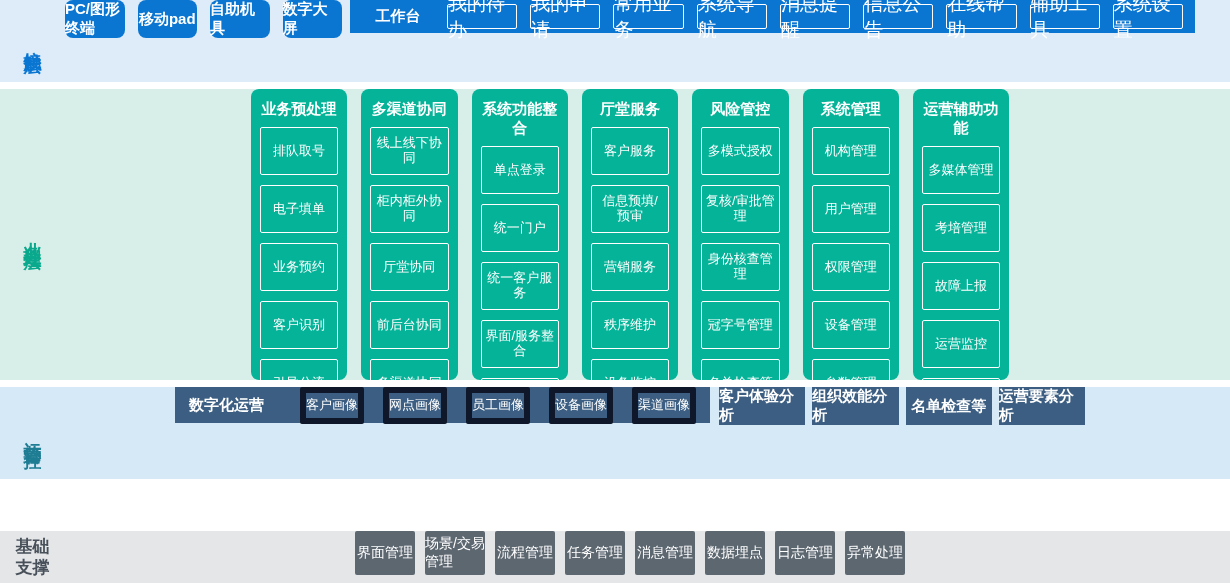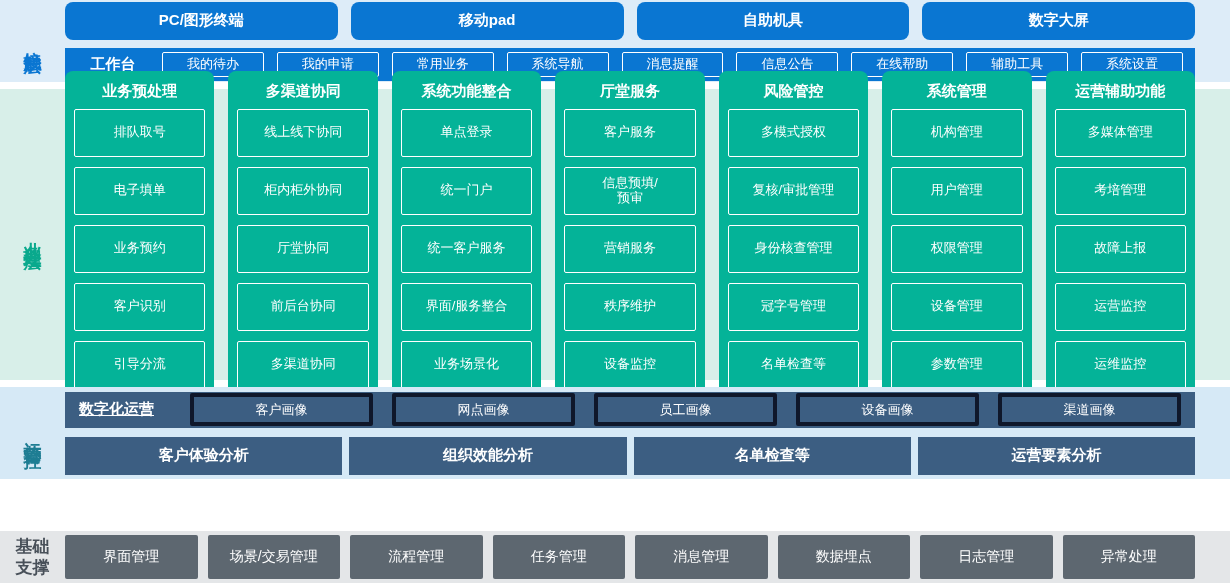--- a/index.html
+++ b/index.html
@@ -6,21 +6,21 @@
   body{
     width:1230px;height:583px;background:#ffffff;
     font-family:"Liberation Sans","DejaVu Sans",sans-serif;
     overflow:hidden;
   }
   .page{width:1230px;height:583px;display:flex;flex-direction:column;gap:7px;}
 
   
   .band{display:flex;align-items:stretch;}
   .band-label-cell{width:65px;flex:0 0 65px;display:flex;align-items:center;justify-content:center;}
-  .band-content{flex:1;margin-right:35px;display:flex;flex-direction:column;}
+  .band-content{flex:1;margin-right:35px;display:flex;flex-direction:row;}
   .vlabel{
     writing-mode:vertical-rl;text-orientation:upright;
     font-weight:bold;font-size:18px;letter-spacing:3px;line-height:1;
   }
 
   
   .band-contact{background:#ddecf8;height:97px;}
   .band-contact .vlabel{color:#0a76d2;}
   .band-contact .band-content{justify-content:center;gap:8px;}
   .terminal-row{display:flex;gap:13px;}
@@ -32,21 +32,21 @@
   .workbench-bar{
     height:33px;background:#0a76d2;display:flex;align-items:center;
     padding:0 12px;gap:13px;
   }
   .workbench-label{
     flex:0 0 72px;color:#fff;font-weight:bold;font-size:15px;text-align:center;
   }
   .workbench-items{flex:1;display:flex;gap:13px;}
   .workbench-item{
     flex:1;height:23px;border:1px solid #ffffff;border-radius:2px;
-    color:#fff;font-size:13px;display:flex;align-items:center;justify-content:center;
+    color:#fff;font-size:19px;display:flex;align-items:center;justify-content:center;
   }
 
   
   .band-business{background:#d8efe9;height:291px;}
   .band-business .vlabel{color:#0aa98d;}
   .band-business .band-content{justify-content:center;}
   .columns-row{display:flex;gap:14px;align-items:stretch;}
   .biz-col{
     flex:1;background:#04b398;border-radius:8px;
     padding:7px 9px 10px 9px;display:flex;flex-direction:column;
@@ -63,24 +63,24 @@
   }
 
   
   .band-operations{background:#d6e9f6;height:109px;}
   .band-operations .vlabel{color:#1e7d93;}
   .band-operations .band-content{justify-content:center;gap:9px;}
   .digital-bar{
     height:36px;background:#3c5e82;display:flex;align-items:center;
     padding:0 14px;gap:19px;
   }
-  .digital-label{flex:0 0 92px;color:#fff;font-weight:bold;font-size:15px;text-decoration:underline;}
+  .digital-label{flex:0 0 92px;color:#fff;font-weight:bold;font-size:15px;}
   .digital-items{flex:1;display:flex;gap:19px;}
   .digital-item{
-    flex:1;height:25px;border:4px solid #0f172a;border-radius:2px;
+    flex:1;height:25px;border:6px solid #0f172a;border-radius:2px;
     color:#fff;font-size:13px;display:flex;align-items:center;justify-content:center;
   }
   .analysis-row{display:flex;gap:7px;}
   .analysis-btn{
     flex:1;height:38px;background:#3c5e82;border-radius:0;
     color:#fff;font-weight:bold;font-size:15px;
     display:flex;align-items:center;justify-content:center;
   }
 
   

